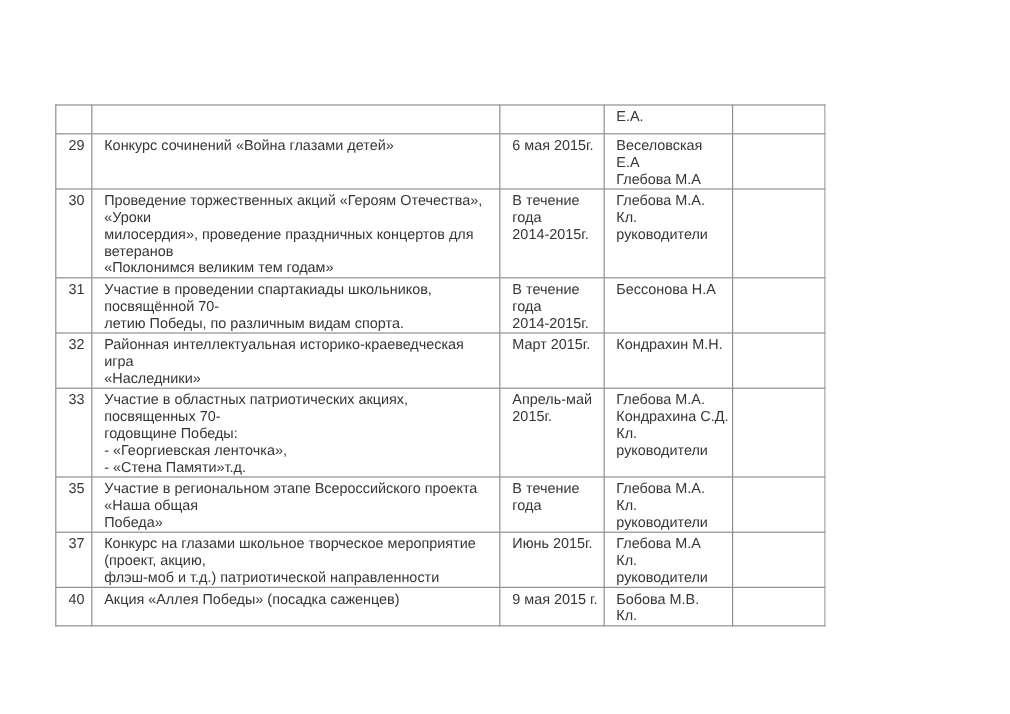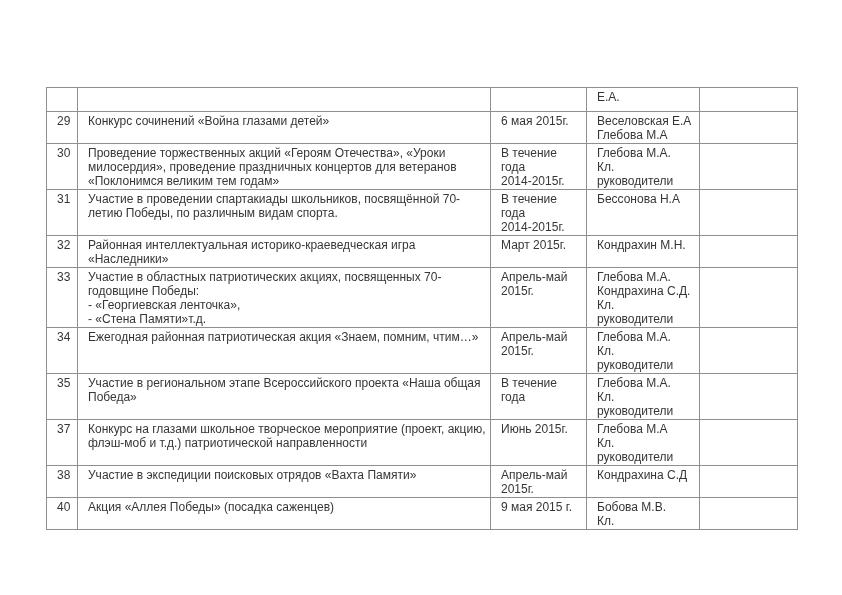--- a/index.html
+++ b/index.html
@@ -2,21 +2,21 @@
 <html><head>
 <meta charset="utf-8">
 <style>
   html, body {
     margin: 0;
     padding: 0;
     background: #ffffff;
   }
   .sheet {
     position: relative;
-    width: 842px;
+    width: 688px;
     height: 595px;
     background: #ffffff;
     font-family: "Liberation Sans", sans-serif;
     overflow: hidden;
   }
   table.events {
     position: absolute;
     left: 46px;
     top: 87px;
     border-collapse: collapse;
@@ -112,58 +112,40 @@
 - «Стена Памяти»т.д.</td>
     <td class="col-date">Апрель-май
 2015г.</td>
     <td class="col-responsible">Глебова М.А.
 Кондрахина С.Д.
 Кл.
 руководители</td>
     <td class="col-notes"></td>
   </tr>
         <tr>
-    <td class="col-number">34</td>
-    <td class="col-event">Ежегодная районная патриотическая акция «Знаем, помним, чтим…»</td>
-    <td class="col-date">Апрель-май
-2015г.</td>
-    <td class="col-responsible">Глебова М.А.
-Кл.
-руководители</td>
-    <td class="col-notes"></td>
-  </tr>
-        <tr>
     <td class="col-number">35</td>
     <td class="col-event">Участие в региональном этапе Всероссийского проекта «Наша общая
 Победа»</td>
     <td class="col-date">В течение года</td>
     <td class="col-responsible">Глебова М.А.
 Кл.
 руководители</td>
     <td class="col-notes"></td>
   </tr>
         <tr>
     <td class="col-number">37</td>
     <td class="col-event">Конкурс на глазами школьное творческое мероприятие (проект, акцию,
 флэш-моб и т.д.) патриотической направленности</td>
     <td class="col-date">Июнь 2015г.</td>
     <td class="col-responsible">Глебова М.А
 Кл.
 руководители</td>
     <td class="col-notes"></td>
   </tr>
         <tr>
-    <td class="col-number">38</td>
-    <td class="col-event">Участие в экспедиции поисковых отрядов «Вахта Памяти»</td>
-    <td class="col-date">Апрель-май
-2015г.</td>
-    <td class="col-responsible">Кондрахина С.Д</td>
-    <td class="col-notes"></td>
-  </tr>
-        <tr>
     <td class="col-number">40</td>
     <td class="col-event">Акция «Аллея Победы» (посадка саженцев)</td>
     <td class="col-date">9 мая 2015 г.</td>
     <td class="col-responsible">Бобова М.В.
 Кл.</td>
     <td class="col-notes"></td>
   </tr>
       </tbody>
   </table>
 </div>

